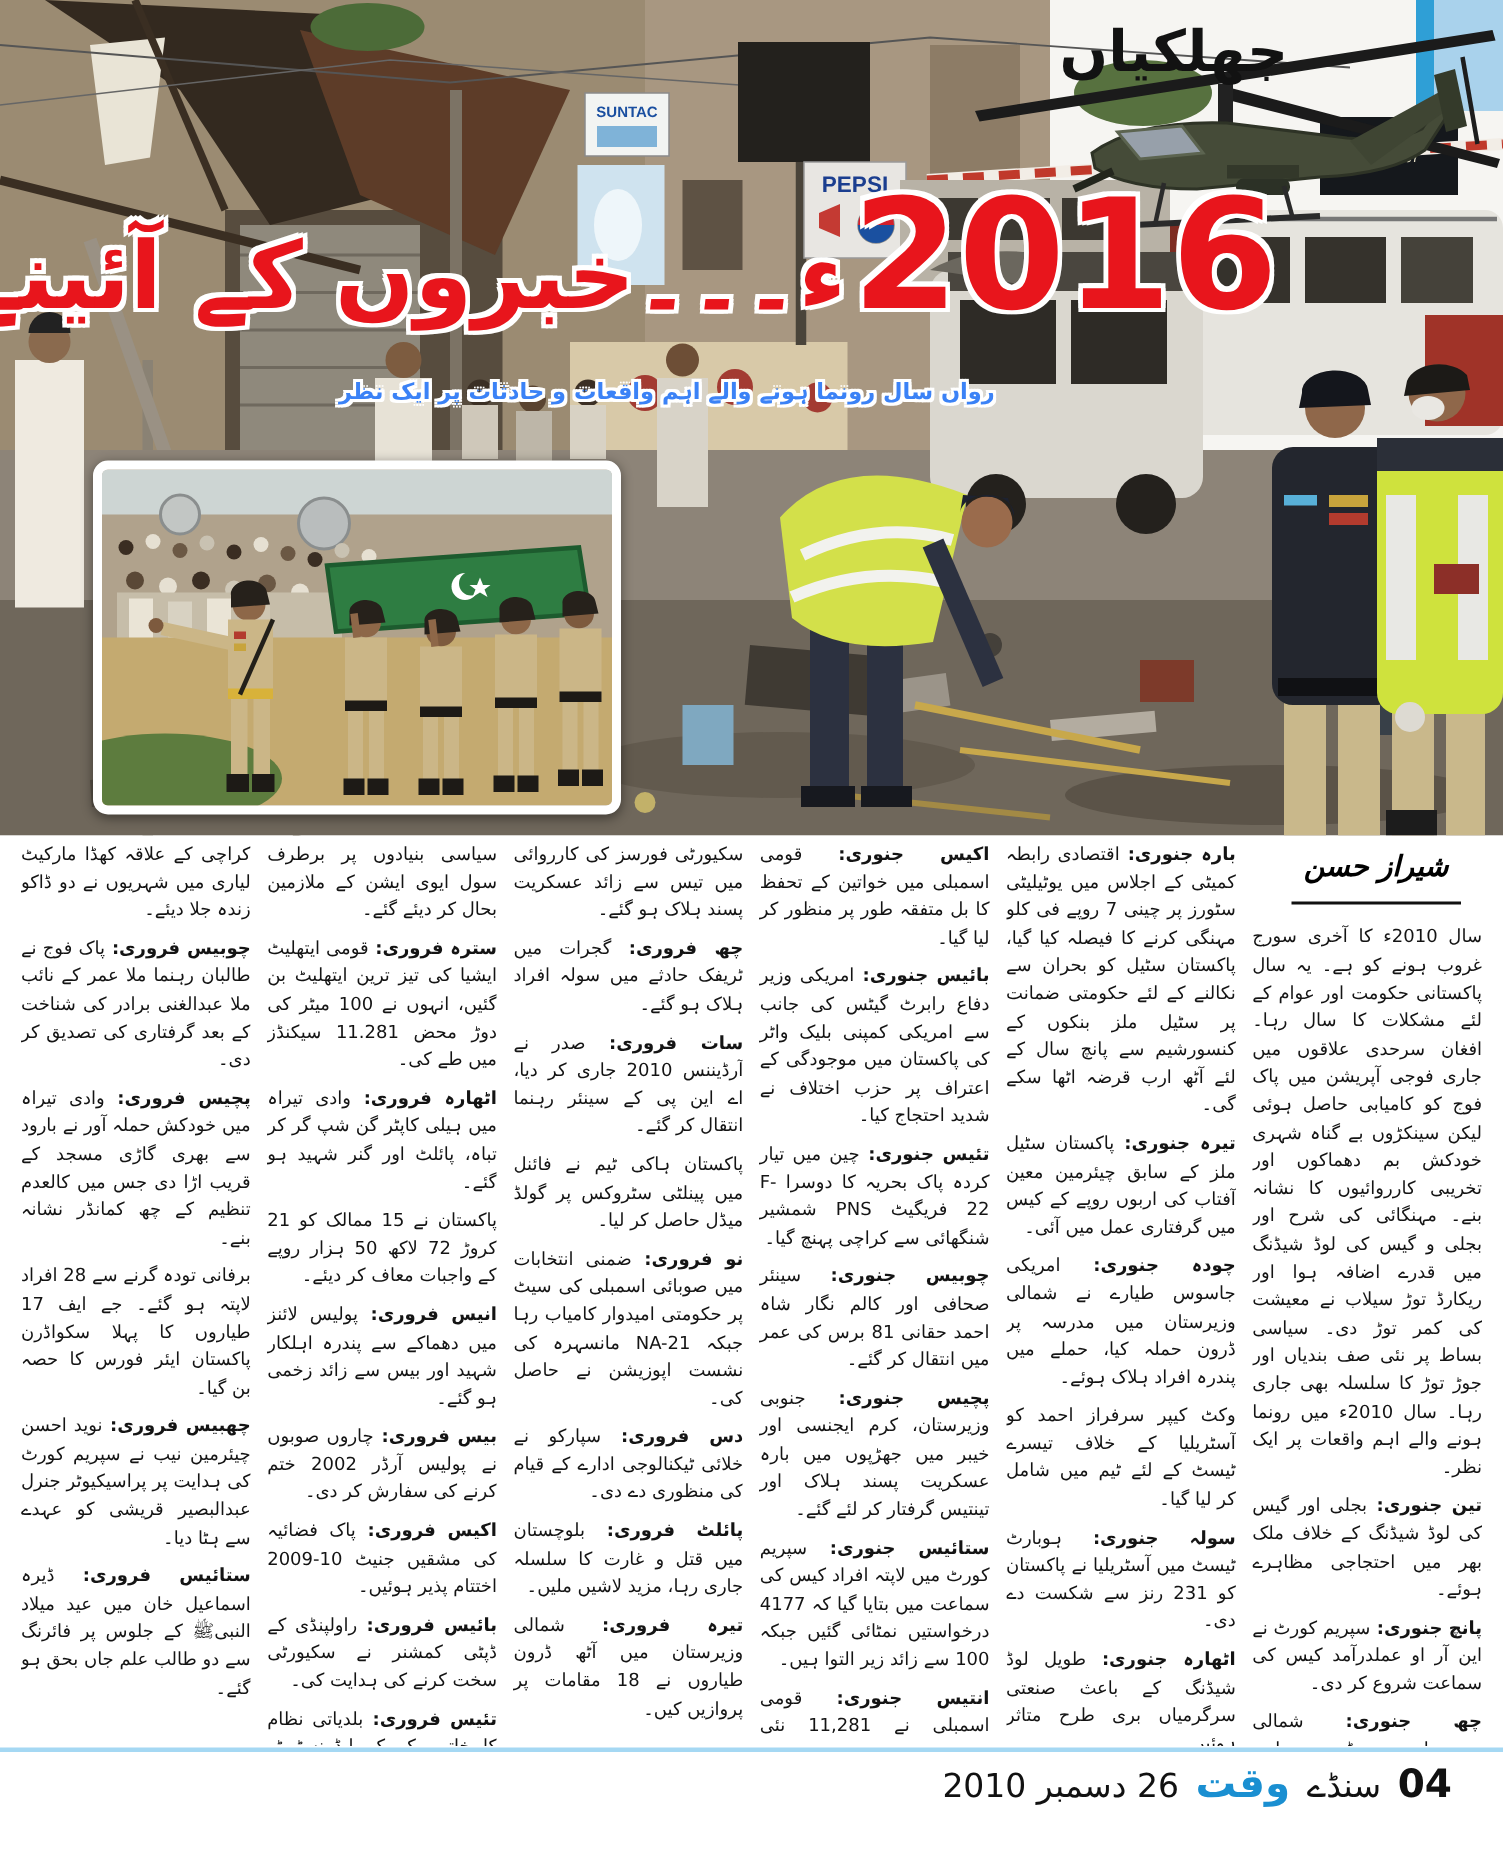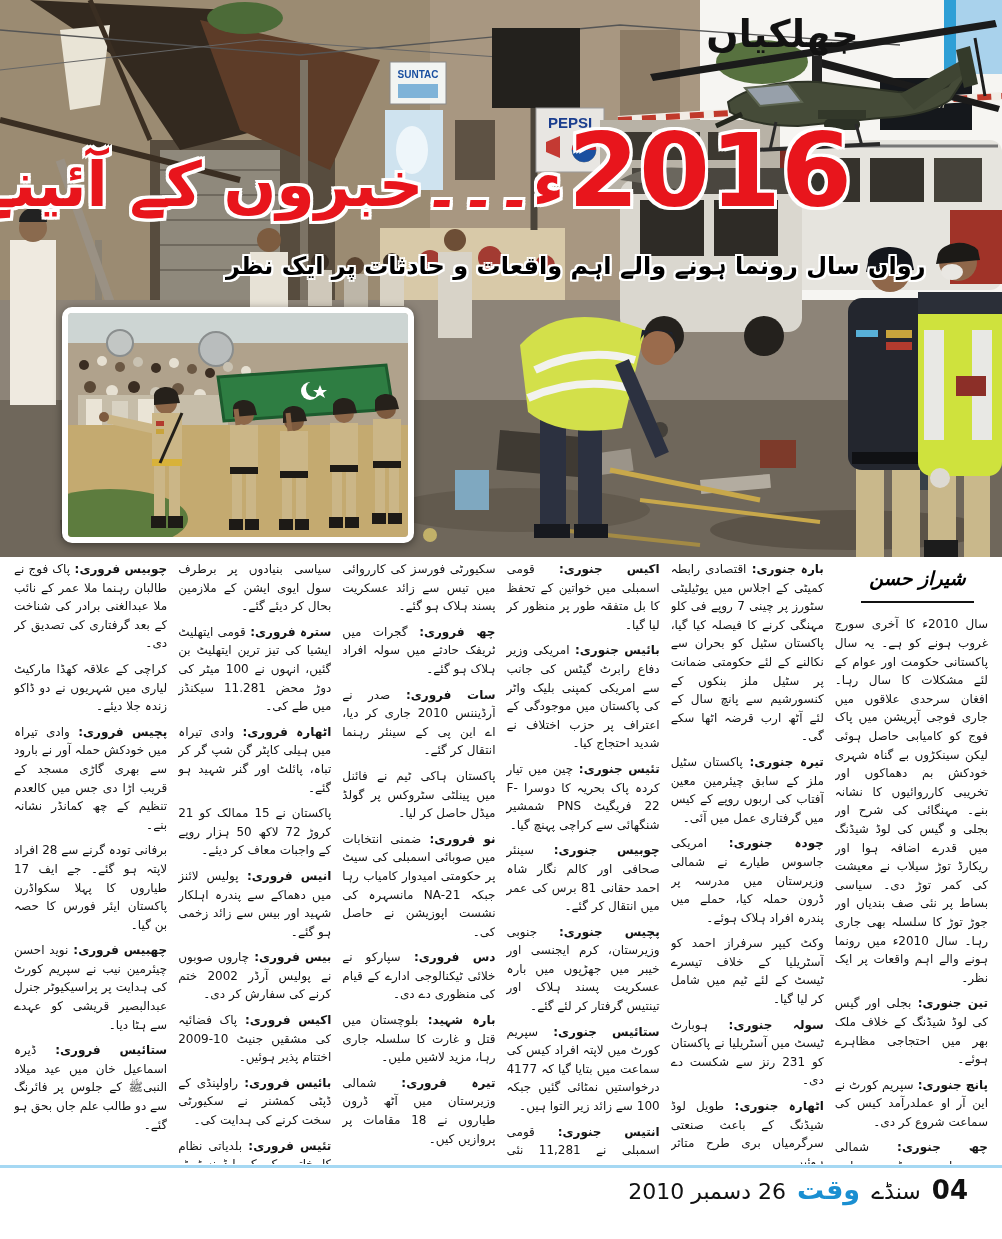--- a/index.html
+++ b/index.html
@@ -10,21 +10,21 @@
   #photo svg{display:block;}
   .section-title{position:absolute;left:655px;top:12px;width:255px;text-align:center;
         direction:rtl;font-size:38px;font-weight:bold;color:#121212;letter-spacing:1px;}
   .headline{position:absolute;right:150px;top:120px;direction:rtl;white-space:nowrap;
         color:#e8151c;font-weight:bold;line-height:1;
         text-shadow:-3px -3px 0 #fff,3px -3px 0 #fff,-3px 3px 0 #fff,3px 3px 0 #fff,
                     0 -3px 0 #fff,0 3px 0 #fff,-3px 0 0 #fff,3px 0 0 #fff;}
   .hl-year{font-size:102px;letter-spacing:-2px;}
   .hl-rest{font-size:62px;margin-right:4px;}
   .subtitle{position:absolute;left:226px;top:252px;direction:rtl;white-space:nowrap;
-        font-size:24px;font-weight:bold;color:#000000;
+        font-size:15px;font-weight:bold;color:#3b82f6;
         text-shadow:-2px -2px 0 #fff,2px -2px 0 #fff,-2px 2px 0 #fff,2px 2px 0 #fff,
                     0 -2px 0 #fff,0 2px 0 #fff,-2px 0 0 #fff,2px 0 0 #fff;}
   
   #inset{position:absolute;left:62px;top:307px;width:340px;height:224px;background:#c8bfae;
         border:6px solid #ffffff;border-radius:10px;box-shadow:0 2px 8px rgba(0,0,0,.45);overflow:hidden;}
   
   #columns-root{position:absolute;left:0;top:560px;width:1002px;height:604px;
         padding:0 14px;box-sizing:border-box;display:flex;gap:11px;direction:rtl;overflow:hidden;}
   .col{flex:1 1 0;overflow:hidden;direction:rtl;text-align:justify;color:#141414;
         font-size:12px;line-height:1.55;}
@@ -369,37 +369,37 @@
         <p class="para"><b class="lead">ستائیس جنوری: </b>سپریم کورٹ میں لاپتہ افراد کیس کی سماعت میں بتایا گیا کہ 4177 درخواستیں نمٹائی گئیں جبکہ 100 سے زائد زیر التوا ہیں۔</p>
         <p class="para"><b class="lead">انتیس جنوری: </b>قومی اسمبلی نے 11,281 نئی ملازمتوں کی منظوری دے دی۔</p>
       </div>
       <div class="col">
         <p class="para">سکیورٹی فورسز کی کارروائی میں تیس سے زائد عسکریت پسند ہلاک ہو گئے۔</p>
         <p class="para"><b class="lead">چھ فروری: </b>گجرات میں ٹریفک حادثے میں سولہ افراد ہلاک ہو گئے۔</p>
         <p class="para"><b class="lead">سات فروری: </b>صدر نے آرڈیننس 2010 جاری کر دیا، اے این پی کے سینئر رہنما انتقال کر گئے۔</p>
         <p class="para">پاکستان ہاکی ٹیم نے فائنل میں پینلٹی سٹروکس پر گولڈ میڈل حاصل کر لیا۔</p>
         <p class="para"><b class="lead">نو فروری: </b>ضمنی انتخابات میں صوبائی اسمبلی کی سیٹ پر حکومتی امیدوار کامیاب رہا جبکہ NA-21 مانسہرہ کی نشست اپوزیشن نے حاصل کی۔</p>
         <p class="para"><b class="lead">دس فروری: </b>سپارکو نے خلائی ٹیکنالوجی ادارے کے قیام کی منظوری دے دی۔</p>
-        <p class="para"><b class="lead">بارہ شہید: </b>بلوچستان میں قتل و غارت کا سلسلہ جاری رہا، مزید لاشیں ملیں۔</p>
+        <p class="para"><b class="lead">پائلٹ فروری: </b>بلوچستان میں قتل و غارت کا سلسلہ جاری رہا، مزید لاشیں ملیں۔</p>
         <p class="para"><b class="lead">تیرہ فروری: </b>شمالی وزیرستان میں آٹھ ڈرون طیاروں نے 18 مقامات پر پروازیں کیں۔</p>
       </div>
       <div class="col">
         <p class="para">سیاسی بنیادوں پر برطرف سول ایوی ایشن کے ملازمین بحال کر دیئے گئے۔</p>
         <p class="para"><b class="lead">سترہ فروری: </b>قومی ایتھلیٹ ایشیا کی تیز ترین ایتھلیٹ بن گئیں، انہوں نے 100 میٹر کی دوڑ محض 11.281 سیکنڈز میں طے کی۔</p>
         <p class="para"><b class="lead">اٹھارہ فروری: </b>وادی تیراہ میں ہیلی کاپٹر گن شپ گر کر تباہ، پائلٹ اور گنر شہید ہو گئے۔</p>
         <p class="para">پاکستان نے 15 ممالک کو 21 کروڑ 72 لاکھ 50 ہزار روپے کے واجبات معاف کر دیئے۔</p>
         <p class="para"><b class="lead">انیس فروری: </b>پولیس لائنز میں دھماکے سے پندرہ اہلکار شہید اور بیس سے زائد زخمی ہو گئے۔</p>
         <p class="para"><b class="lead">بیس فروری: </b>چاروں صوبوں نے پولیس آرڈر 2002 ختم کرنے کی سفارش کر دی۔</p>
         <p class="para"><b class="lead">اکیس فروری: </b>پاک فضائیہ کی مشقیں جنیٹ 10-2009 اختتام پذیر ہوئیں۔</p>
         <p class="para"><b class="lead">بائیس فروری: </b>راولپنڈی کے ڈپٹی کمشنر نے سکیورٹی سخت کرنے کی ہدایت کی۔</p>
         <p class="para"><b class="lead">تئیس فروری: </b>بلدیاتی نظام کا خاتمہ کر کے ایڈمنسٹریٹر تعینات کر دیئے گئے، پنجاب اسمبلی نے 125 ارکان کی حمایت سے قرارداد منظور کر لی۔</p>
       </div>
       <div class="col">
+        <p class="para">کراچی کے علاقہ کھڈا مارکیٹ لیاری میں شہریوں نے دو ڈاکو زندہ جلا دیئے۔</p>
         <p class="para"><b class="lead">چوبیس فروری: </b>پاک فوج نے طالبان رہنما ملا عمر کے نائب ملا عبدالغنی برادر کی شناخت کے بعد گرفتاری کی تصدیق کر دی۔</p>
-        <p class="para">کراچی کے علاقہ کھڈا مارکیٹ لیاری میں شہریوں نے دو ڈاکو زندہ جلا دیئے۔</p>
         <p class="para"><b class="lead">پچیس فروری: </b>وادی تیراہ میں خودکش حملہ آور نے بارود سے بھری گاڑی مسجد کے قریب اڑا دی جس میں کالعدم تنظیم کے چھ کمانڈر نشانہ بنے۔</p>
         <p class="para">برفانی تودہ گرنے سے 28 افراد لاپتہ ہو گئے۔ جے ایف 17 طیاروں کا پہلا سکواڈرن پاکستان ایئر فورس کا حصہ بن گیا۔</p>
         <p class="para"><b class="lead">چھبیس فروری: </b>نوید احسن چیئرمین نیب نے سپریم کورٹ کی ہدایت پر پراسیکیوٹر جنرل عبدالبصیر قریشی کو عہدے سے ہٹا دیا۔</p>
         <p class="para"><b class="lead">ستائیس فروری: </b>ڈیرہ اسماعیل خان میں عید میلاد النبیﷺ کے جلوس پر فائرنگ سے دو طالب علم جاں بحق ہو گئے۔</p>
       </div>
     </div>
 
   <div id="footer-rule"></div>
   <div id="footer" dir="rtl">
     <span class="f-page">04</span>

